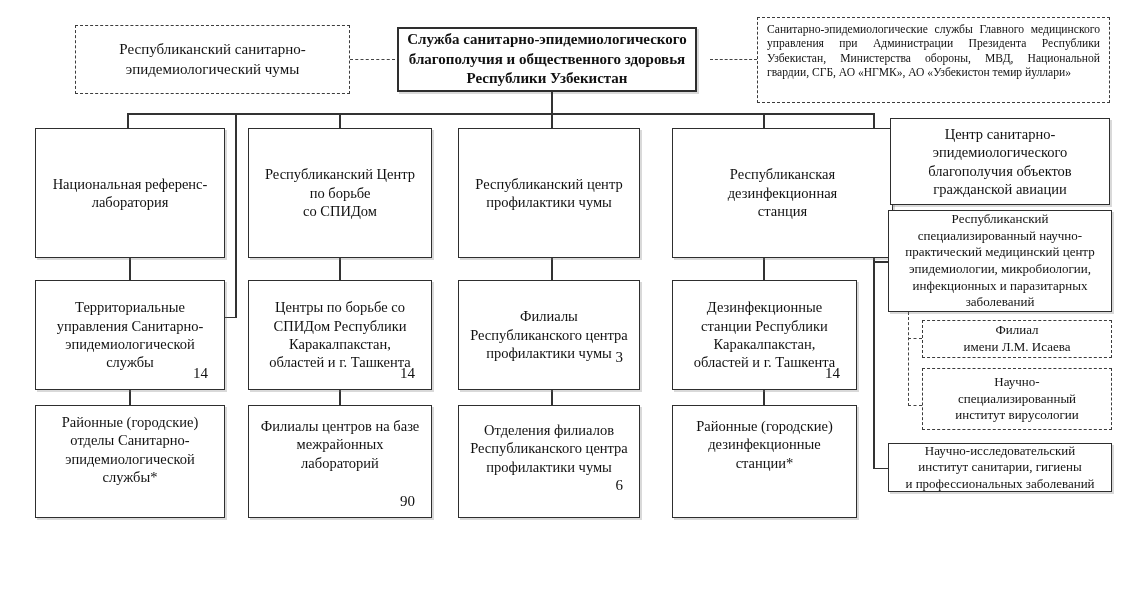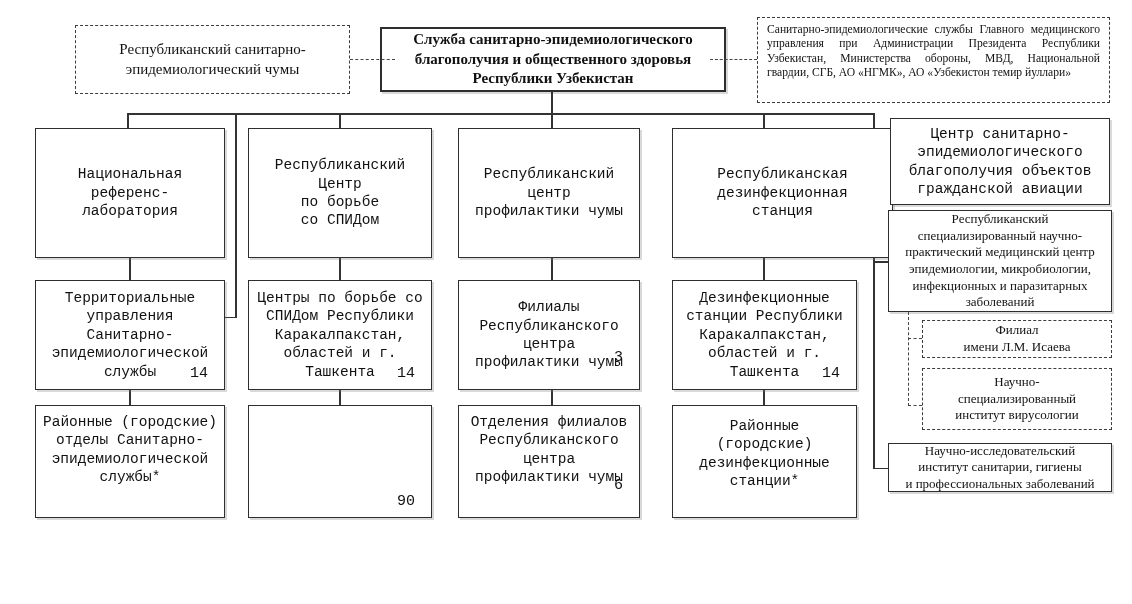--- a/index.html
+++ b/index.html
@@ -24,35 +24,35 @@
     text-align:justify;text-align-last:left;align-items:flex-start;
     padding:5px 9px;
   }
   .justify .lbl{white-space:normal;}
   .ln{position:absolute;background:#333;}
   .lnh{height:1.5px;}
   .lnv{width:1.5px;}
   .dlh{position:absolute;border-top:1.4px dashed #444;height:0;}
   .dlv{position:absolute;border-left:1.4px dashed #444;width:0;}
   .fs15{font-size:15px;line-height:1.3;}
-  .fs14{font-size:14.5px;line-height:1.27;font-family:Liberation Mono, monospace;}
+  .fs14{font-size:14.5px;line-height:1.27;}
   .fs13{font-size:13px;line-height:1.28;}
   .fs12{font-size:11.6px;line-height:1.25;}
 </style>
 </head>
 <body>
 
 <div id="canvas">
 
   <div class="box dashed fs15" style="left:75px;top:25px;width:275px;height:69px;">
     <span class="lbl">Республиканский санитарно-
 эпидемиологический чумы</span>
   </div>
 
-  <div class="box bold fs15" style="left:380px;top:27px;width:346px;height:65px;">
+  <div class="box bold fs15" style="left:397px;top:27px;width:300px;height:65px;">
     <span class="lbl">Служба санитарно-эпидемиологического
 благополучия и общественного здоровья
 Республики Узбекистан</span>
   </div>
 
   <div class="box dashed justify fs12" style="left:757px;top:17px;width:353px;height:86px;">
     <span class="lbl">Санитарно-эпидемиологические службы Главного медицинского управления при Администрации Президента Республики Узбекистан, Министерства обороны, МВД, Национальной гвардии, СГБ, АО «НГМК», АО «Узбекистон темир йуллари»</span>
   </div>
 
   <div class="dlh" style="left:350px;top:59px;width:45px;"></div>
@@ -132,24 +132,27 @@
     <span class="count">14</span>
   </div>
 
   <div class="box fs14" style="left:35px;top:405px;width:190px;height:113px;align-items:flex-start;">
     <span class="lbl" style="margin-top:4px;">Районные (городские)
 отделы Санитарно-
 эпидемиологической
 службы*</span>
   </div>
   <div class="box fs14" style="left:248px;top:405px;width:184px;height:113px;align-items:flex-start;">
+    <span class="lbl" style="margin-top:8px;">Филиалы центров на базе
+межрайонных
+лабораторий</span>
     <span class="count">90</span>
   </div>
   <div class="box fs14" style="left:458px;top:405px;width:182px;height:113px;align-items:flex-start;">
-    <span class="lbl" style="margin-top:4px;">Отделения филиалов
+    <span class="lbl" style="margin-top:12px;">Отделения филиалов
 Республиканского центра
 профилактики чумы</span>
     <span class="count" style="bottom:24px;">6</span>
   </div>
   <div class="box fs14" style="left:672px;top:405px;width:185px;height:113px;align-items:flex-start;">
     <span class="lbl" style="margin-top:8px;">Районные (городские)
 дезинфекционные
 станции*</span>
   </div>
 

